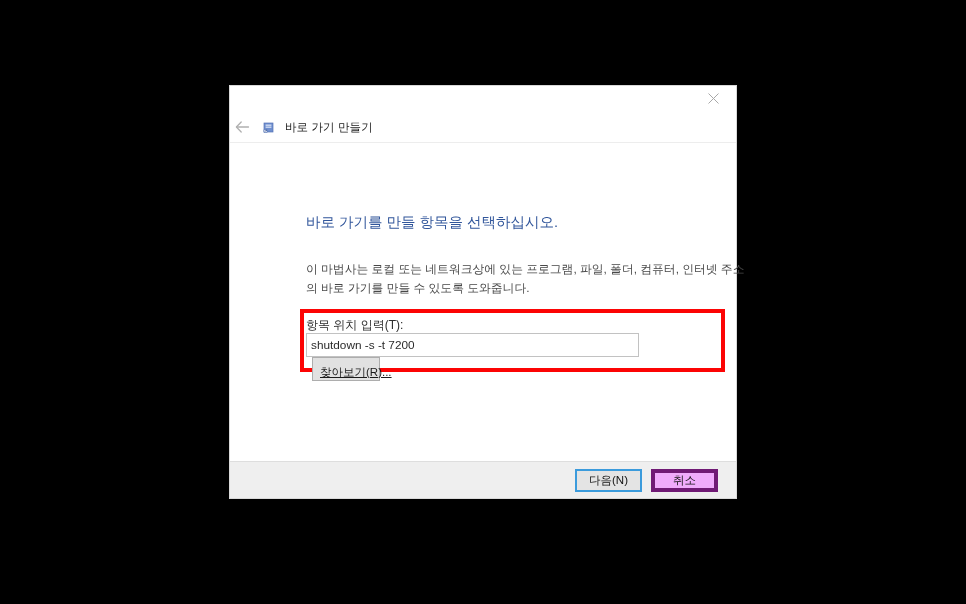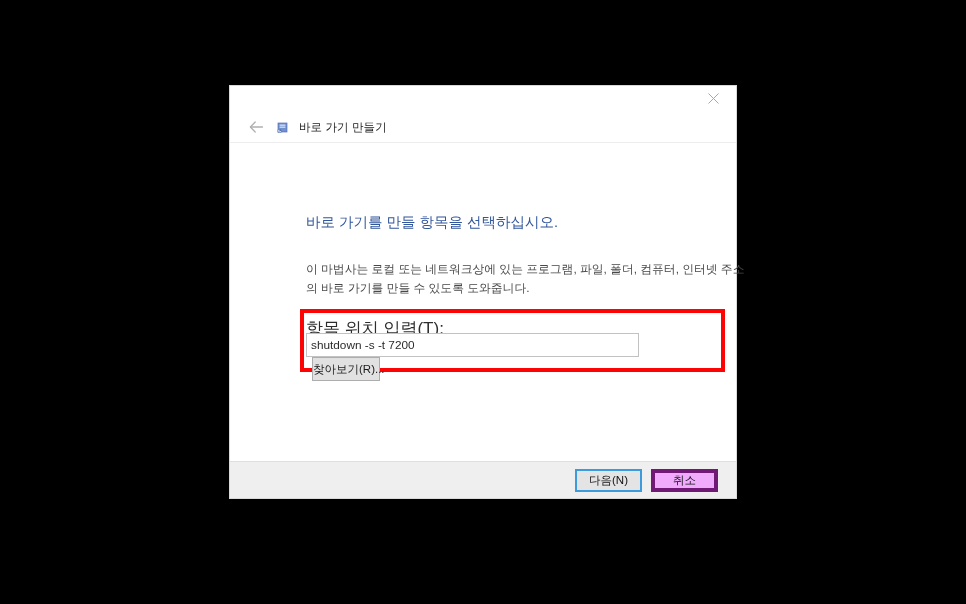--- a/index.html
+++ b/index.html
@@ -51,21 +51,21 @@
     justify-content: center;
     cursor: default;
   }
   .close-btn svg { display: block; }
 
   
   .navbar {
     height: 29px;
     display: flex;
     align-items: center;
-    padding-left: 15px;
+    padding-left: 1px;
     border-bottom: 1px solid #ededed;
     background: #ffffff;
     flex: 0 0 auto;
   }
   .back-arrow {
     width: 22px;
     height: 22px;
     display: flex;
     align-items: center;
     justify-content: center;
@@ -123,21 +123,21 @@
     width: 425px;
     height: 63px;
     border: 4px solid #fc0404;
     box-sizing: border-box;
   }
 
   .field-label {
     position: absolute;
     left: 28px;
     top: 174px;
-    font-size: 17px;
+    font-size: 12px;
     color: #2d2d2d;
     white-space: nowrap;
   }
 
   .field-row {
     position: absolute;
     left: 28px;
     top: 190px;
     display: flex;
     align-items: stretch;
@@ -159,22 +159,23 @@
     margin-left: 6px;
     width: 68px;
     height: 24px;
     box-sizing: border-box;
     border: 1px solid #adadad;
     background: #e1e1e1;
     font-family: "Liberation Sans", "DejaVu Sans", sans-serif;
     font-size: 11.5px;
     color: #1b1b1b;
     cursor: default;
-    padding: 0;
-    white-space: nowrap;
+    padding: 7px;
+    white-space: nowrap;
+    text-decoration: underline;
   }
 
   .continue-text {
     position: absolute;
     left: 28px;
     top: 243px;
     font-size: 11.8px;
     color: #4b4b4b;
     white-space: nowrap;
   }

